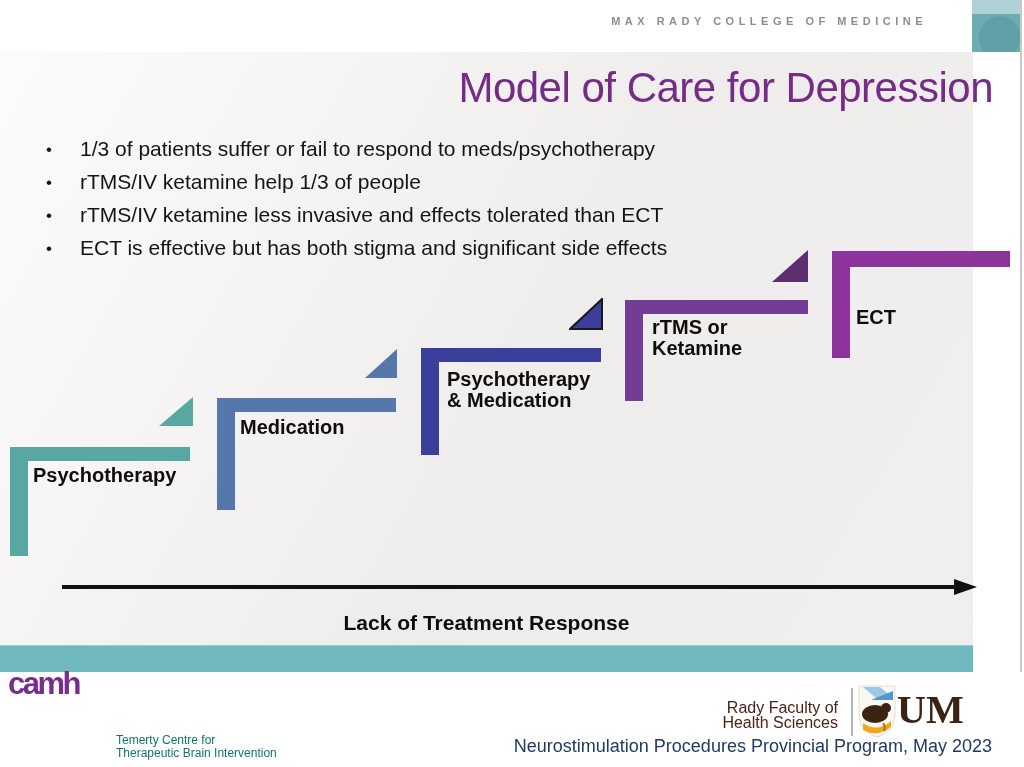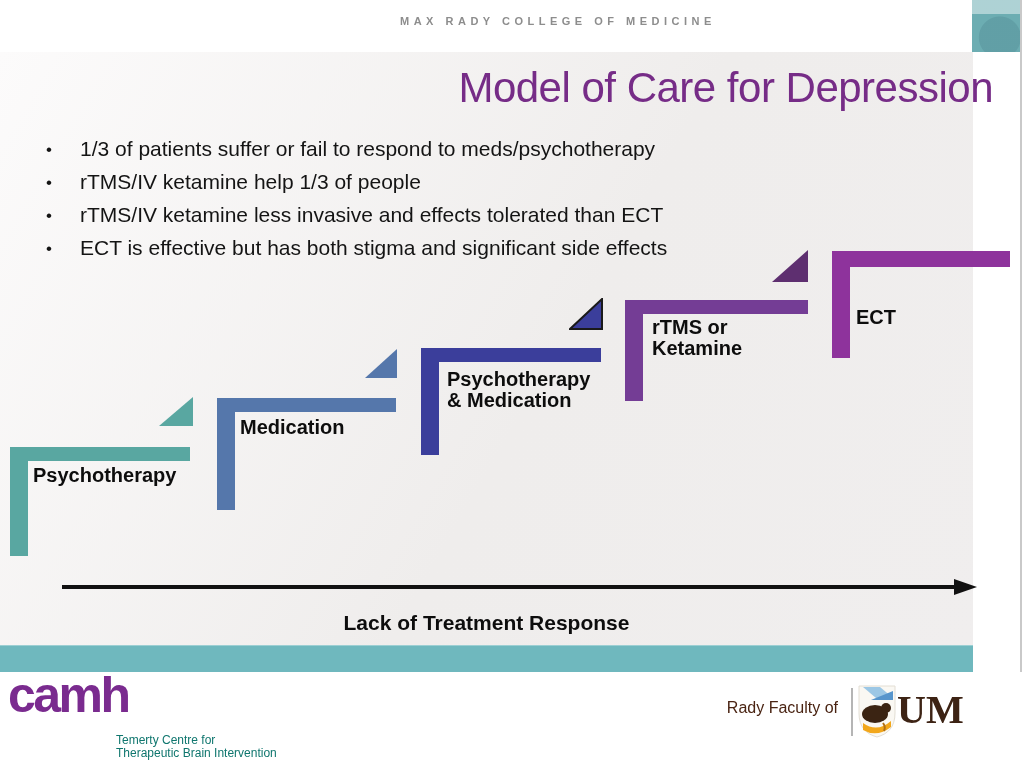--- a/index.html
+++ b/index.html
@@ -1,21 +1,21 @@
 <!DOCTYPE html>
 <html><head>
 <meta charset="utf-8">
 <style>
   html,body{margin:0;padding:0;background:#ffffff;}
   body{width:1024px;height:767px;position:relative;overflow:hidden;
        font-family:"Liberation Sans",sans-serif;-webkit-font-smoothing:antialiased;}
   .abs{position:absolute;}
 
   
-  .college{top:15px;left:400px;width:527px;text-align:left;font-size:11px;
+  .college{top:15px;left:400px;width:527px;text-align:right;font-size:11px;
            font-weight:700;letter-spacing:4.5px;color:#8d8d8d;}
   .corner-square{left:972px;top:0;width:48px;height:52px;background-color:#6cadb2;
     background-image:
       linear-gradient(180deg,rgba(255,255,255,.45) 0%,rgba(255,255,255,.45) 26%,rgba(255,255,255,0) 26%),
       radial-gradient(circle at 58% 72%,rgba(20,60,80,.12) 0 44%,rgba(20,60,80,0) 46%);}
   .right-edge{left:1020px;top:0;width:2px;height:767px;background:#c9c9c9;}
 
   
   .content{left:0;top:52px;width:973px;height:620px;
            background:linear-gradient(120deg,#fcfbfb 0%,#efedec 55%,#f0eeee 100%);}
@@ -52,21 +52,21 @@
   .tri-outlined polygon{stroke:#1a1a1a;stroke-width:2px;}
 
   
   .axis-arrow{left:60px;top:577px;}
   .axis-label{left:0;top:611px;width:973px;text-align:center;
               font-weight:700;font-size:21px;color:#0d0d0d;}
   .accent-bar{left:0;top:645px;width:973px;height:27px;border-top:1px solid #9ccfd3;}
 
   
   .footer{left:0;top:672px;width:1024px;height:95px;background:#ffffff;}
-  .camh-word{position:absolute;left:8px;top:-6px;font-size:50px;font-weight:700;
+  .camh-word{position:absolute;left:8px;top:-6px;font-size:31px;font-weight:700;
              letter-spacing:-2.5px;}
   .camh-sub{position:absolute;left:116px;top:62px;font-size:12px;color:#0f766e;
             line-height:13px;}
   .rady-text{position:absolute;right:186px;top:28px;width:220px;text-align:right;
              font-size:16px;line-height:15px;}
   .divider{position:absolute;left:851px;top:16px;width:2px;height:48px;background:#b5b5b5;}
   .um-shield{position:absolute;left:858px;top:13px;}
   .um-word{position:absolute;left:897px;top:20px;font-family:"Liberation Serif",serif;
            font-weight:700;font-size:40px;color:#3d2314;line-height:36px;}
   .program-caption{position:absolute;right:32px;top:64px;font-size:18px;}
@@ -151,27 +151,29 @@
 
 <div class="abs footer">
   <span class="camh-word" style="color: rgb(122, 43, 143);">camh</span>
   <div class="camh-sub">
     <div>Temerty Centre for</div>
     <div>Therapeutic Brain Intervention</div>
   </div>
 
   <div class="rady-text" style="color: rgb(74, 36, 19);">
     <div>Rady Faculty of</div>
+    <div>Health Sciences</div>
   </div>
   <div class="divider"></div>
 
   <svg class="um-shield" width="38" height="53" viewBox="0 0 38 53">
     <path d="M1,1 H37 V28 C37,42 30,49 19,52 C8,49 1,42 1,28 Z" fill="#faf8f3" stroke="#e3ded4" stroke-width="1"></path>
     <polygon points="5,2 22,2 35,13 18,13" fill="#9cc7e5"></polygon>
     <polygon points="13,15 35,15 35,6" fill="#5795cc"></polygon>
     <ellipse cx="17" cy="29" rx="13" ry="9" fill="#3b2413"></ellipse>
     <circle cx="28" cy="23" r="5" fill="#3b2413"></circle>
     <path d="M5,38 Q19,48 33,36 L33,42 Q19,53 5,45 Z" fill="#f2a71b"></path>
     <path d="M25,38 q3,4 1,8" stroke="#b06f14" stroke-width="2" fill="none"></path>
   </svg>
   <span class="um-word">UM</span>
 
+  <div class="program-caption" style="color: rgb(31, 58, 102);">Neurostimulation Procedures Provincial Program, May 2023</div>
 </div>
 
 </body></html>

